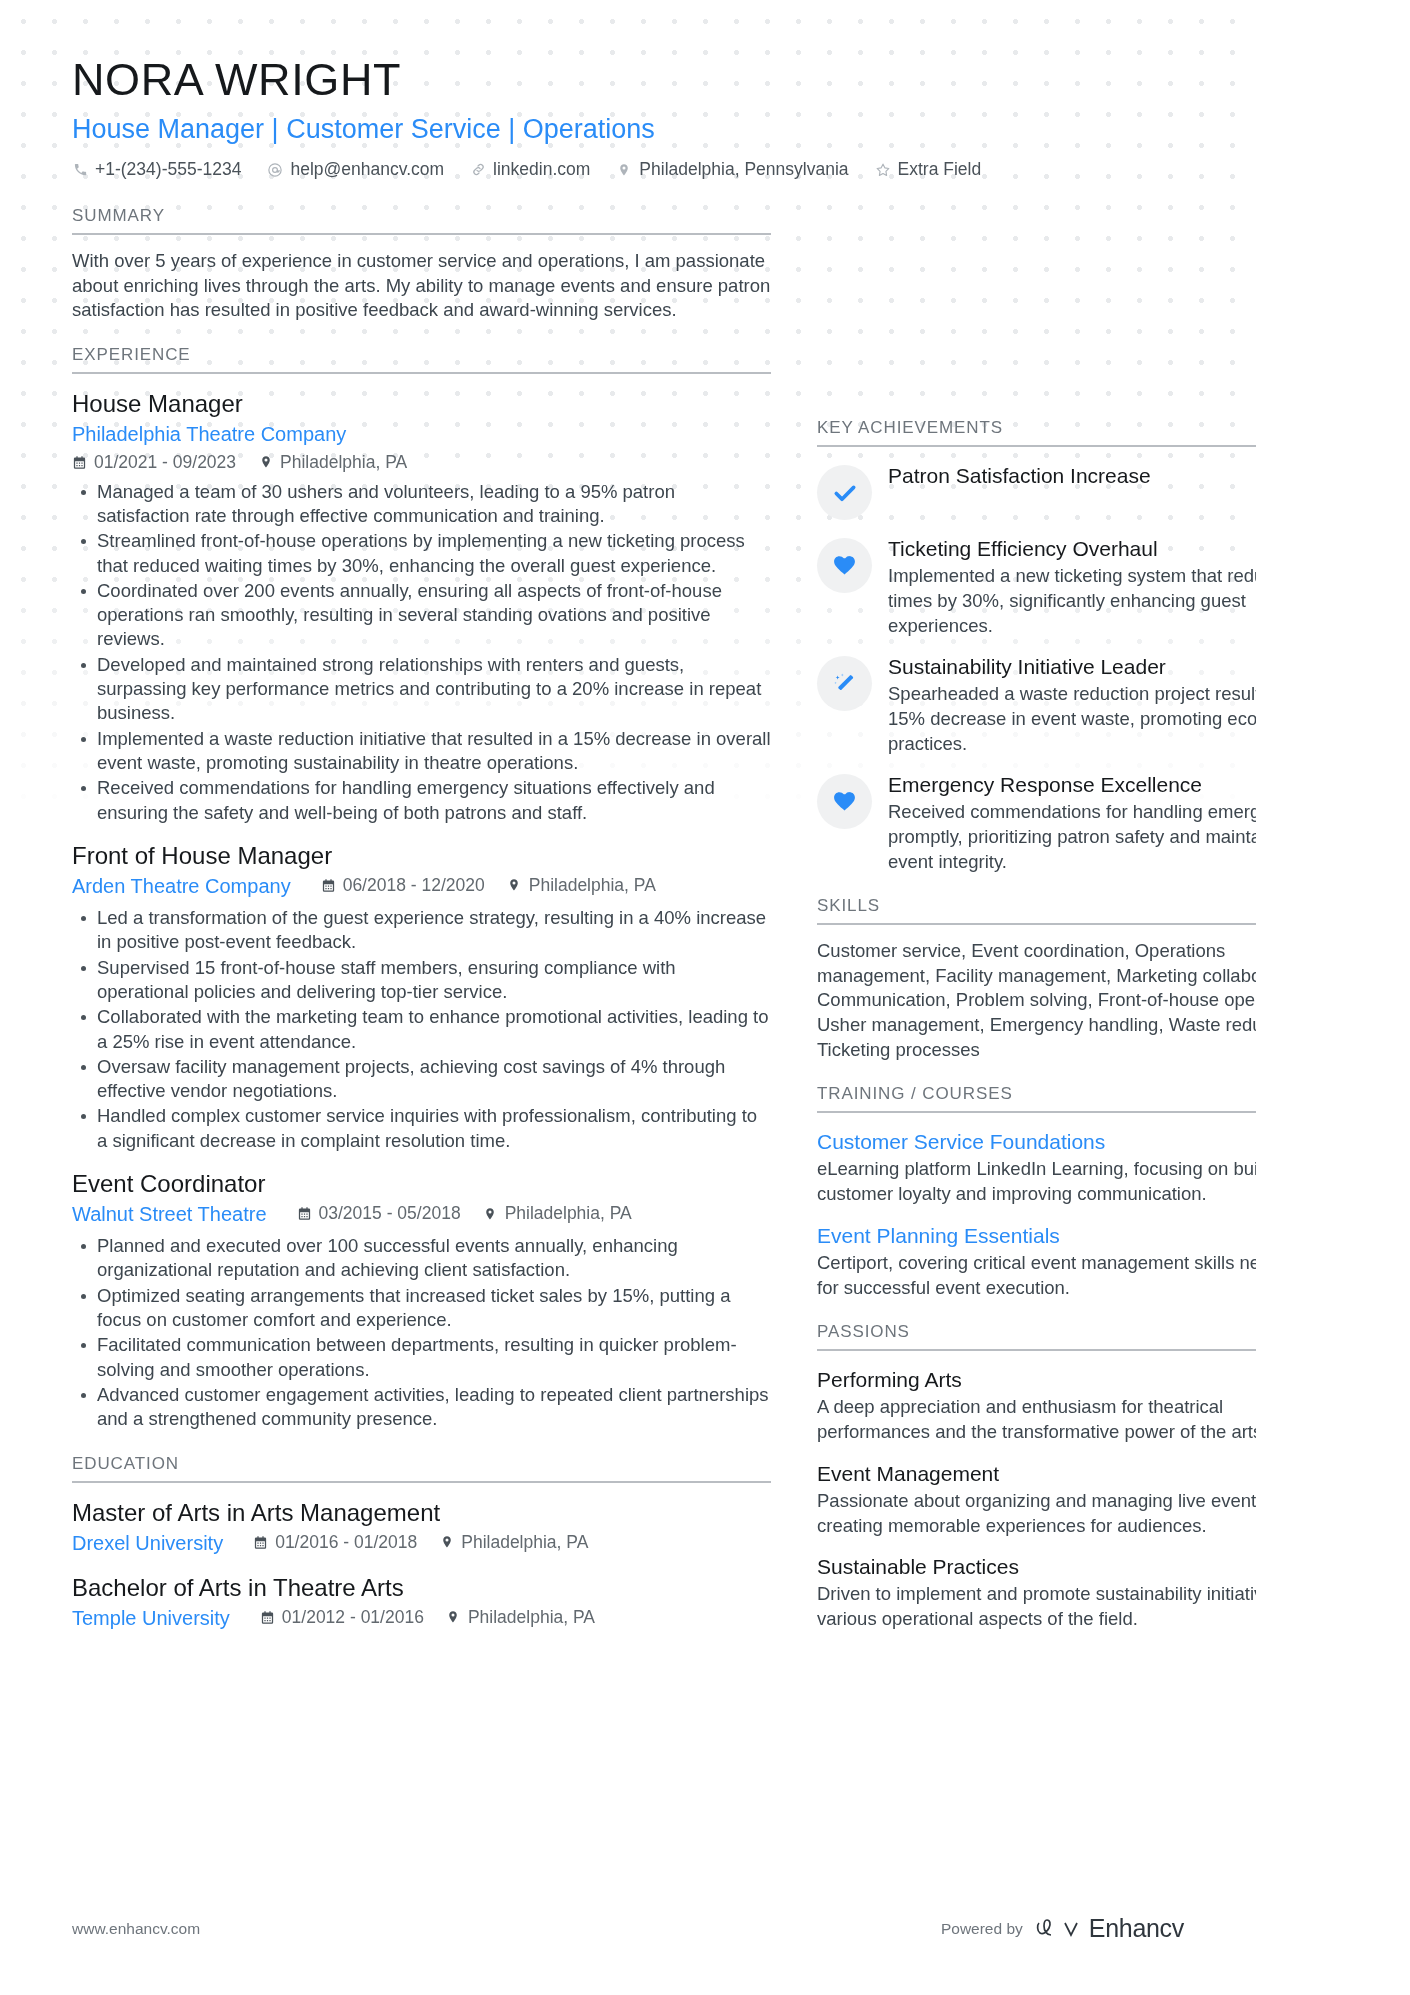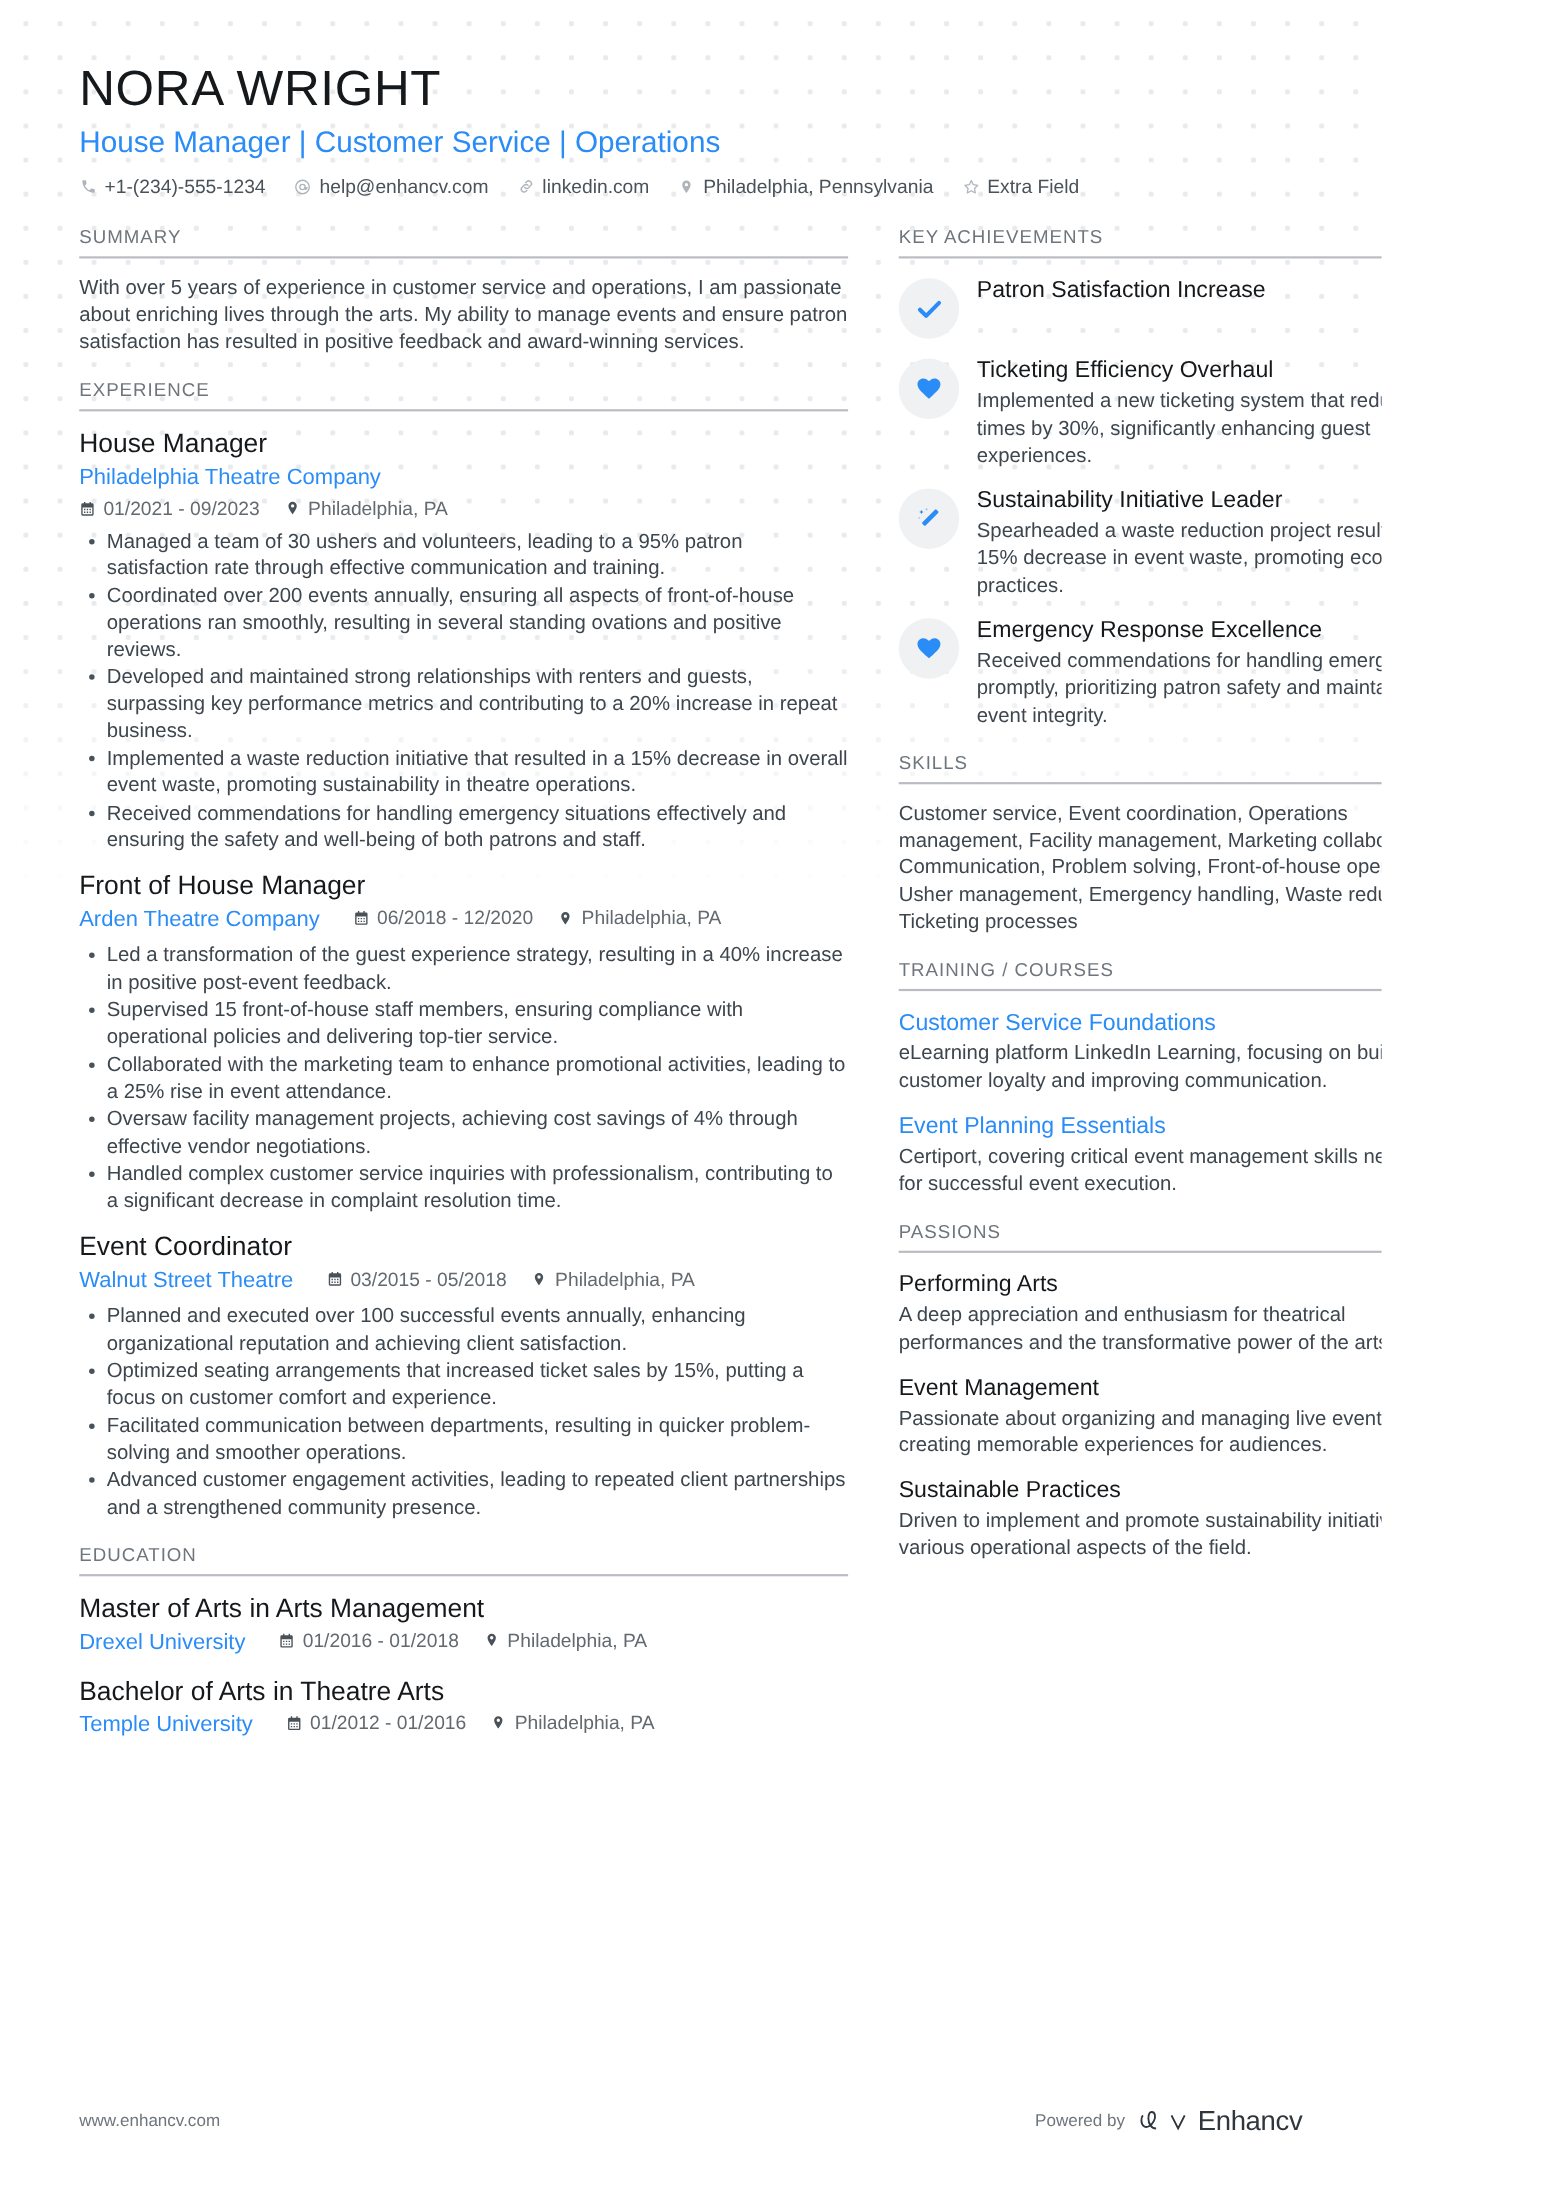--- a/index.html
+++ b/index.html
@@ -83,21 +83,21 @@
     height: 16px;
     color: #aeb4ba;
     flex: none;
   }
   .contact .ico svg { display: block; }
 
   
   .cols {
     display: flex;
     margin-top: 26px;
-    align-items: flex-start;
+    align-items: flex-end;
   }
   .col-left { width: 745px; flex: none; padding-right: 46px; }
   .col-right { width: 521px; flex: none; }
 
   
   .sec-title {
     font-size: 17px;
     letter-spacing: 0.9px;
     color: #6e757c;
     font-weight: 400;
@@ -375,20 +375,21 @@
                     <span class="ico">
                       <svg width="14" height="14" viewBox="0 0 24 24" fill="currentColor">
                         <path d="M12 2C8.4 2 5.5 4.9 5.5 8.5c0 4.9 6.5 13 6.5 13s6.5-8.1 6.5-13C18.5 4.9 15.6 2 12 2zm0 9a2.6 2.6 0 1 1 0-5.2A2.6 2.6 0 0 1 12 11z"></path>
                       </svg>
                     </span>
                     <span>Philadelphia, PA</span>
                   </span>
                 </div>
                 <ul class="bullets">
                   <li>Managed a team of 30 ushers and volunteers, leading to a 95% patron satisfaction rate through effective communication and training.</li>
+                  <li>Streamlined front-of-house operations by implementing a new ticketing process that reduced waiting times by 30%, enhancing the overall guest experience.</li>
                   <li>Coordinated over 200 events annually, ensuring all aspects of front-of-house operations ran smoothly, resulting in several standing ovations and positive reviews.</li>
                   <li>Developed and maintained strong relationships with renters and guests, surpassing key performance metrics and contributing to a 20% increase in repeat business.</li>
                   <li>Implemented a waste reduction initiative that resulted in a 15% decrease in overall event waste, promoting sustainability in theatre operations.</li>
                   <li>Received commendations for handling emergency situations effectively and ensuring the safety and well-being of both patrons and staff.</li>
                 </ul>
               </div>
               <div class="entry">
                 <div class="job-title">Front of House Manager</div>
                 <div class="row-inline">
                   <div class="org">Arden Theatre Company</div>

